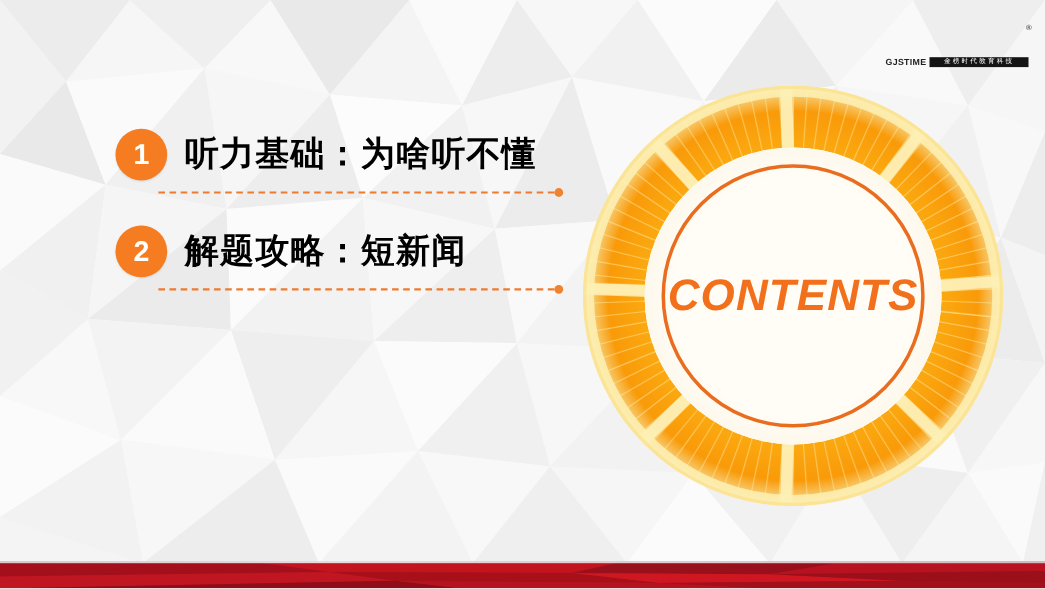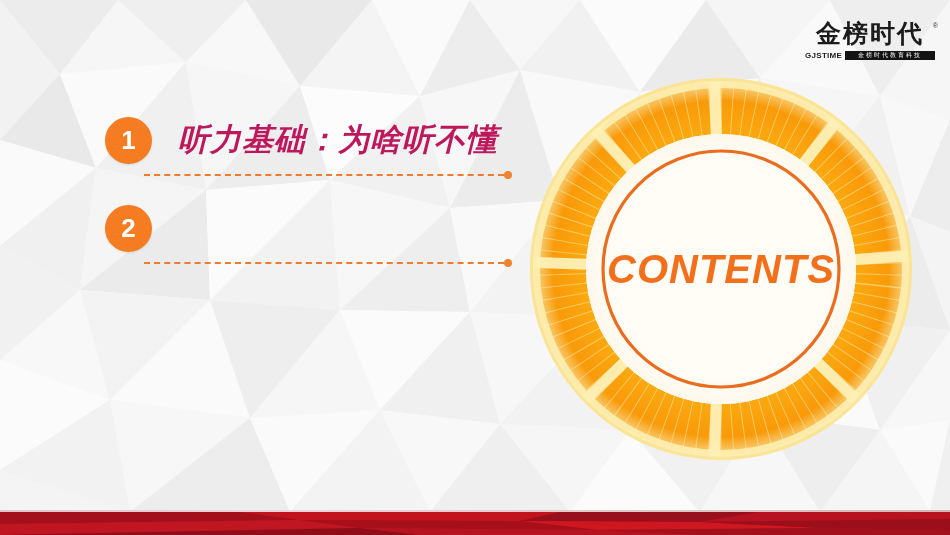--- a/index.html
+++ b/index.html
@@ -71,20 +71,21 @@
     font-size: 7px;
     color: #333;
   }
   .logo-sub {
     position: absolute;
     left: 5px;
     top: 33px;
     width: 130px;
     height: 10px;
     display: flex;
+    align-items: center;
     gap: 3px;
   }
   .logo-sub-latin {
     font-family: "Liberation Sans", sans-serif;
     font-size: 8px;
     font-weight: bold;
     letter-spacing: .3px;
     color: #1f1f1f;
     white-space: nowrap;
   }
@@ -124,28 +125,27 @@
     border-radius: 50%;
     background: #f57c20;
     color: #ffffff;
     font-size: 26px;
     font-weight: bold;
     line-height: 47px;
     text-align: center;
     box-shadow: 0 1px 2px rgba(0,0,0,.10);
   }
   .agenda-text {
-    margin-left: 26px;
+    margin-left: 16px;
     font-family: "DejaVu Sans", "Liberation Sans", sans-serif;
     font-size: 31px;
     font-weight: bold;
-    color: #be185d;
+    color: #000000;
     letter-spacing: 1px;
     white-space: nowrap;
-    font-style: italic;
   }
   .dash-rule {
     position: absolute;
     left: 39px;
     top: 59px;
     width: 368px;
     height: 9px;
   }
   .dash-rule-line {
     position: absolute;
@@ -295,21 +295,20 @@
       <polygon points="760,414 700,512 820,512" fill="#f7f7f7"></polygon>
       <polygon points="760,414 820,512 880,430" fill="#eeeeee"></polygon>
       <polygon points="880,430 820,512 930,512" fill="#f5f5f5"></polygon>
       <polygon points="880,430 930,512 950,420" fill="#fafafa"></polygon>
       <polygon points="950,420 930,512 950,512" fill="#f0f0f0"></polygon>
       <polygon points="0,470 130,512 0,512" fill="#f4f4f4"></polygon>
     </g>
   </svg>
 
   <div class="logo">
-    <div class="logo-mark">金榜时代</div>
     <div class="logo-reg">®</div>
     <div class="logo-sub">
       <span class="logo-sub-latin">GJSTIME</span>
       <span class="logo-sub-bar">金榜时代教育科技</span>
     </div>
   </div>
 
   <div class="agenda">
 
     <div class="agenda-item">
@@ -319,20 +318,21 @@
       </div>
       <div class="dash-rule">
         <div class="dash-rule-line"></div>
         <div class="dash-rule-dot"></div>
       </div>
     </div>
 
     <div class="agenda-item">
       <div class="agenda-row">
         <div class="num-badge">2</div>
+        <div class="agenda-text">解题攻略：短新闻</div>
       </div>
       <div class="dash-rule">
         <div class="dash-rule-line"></div>
         <div class="dash-rule-dot"></div>
       </div>
     </div>
 
   </div>
 
   <div class="contents-wrap">

